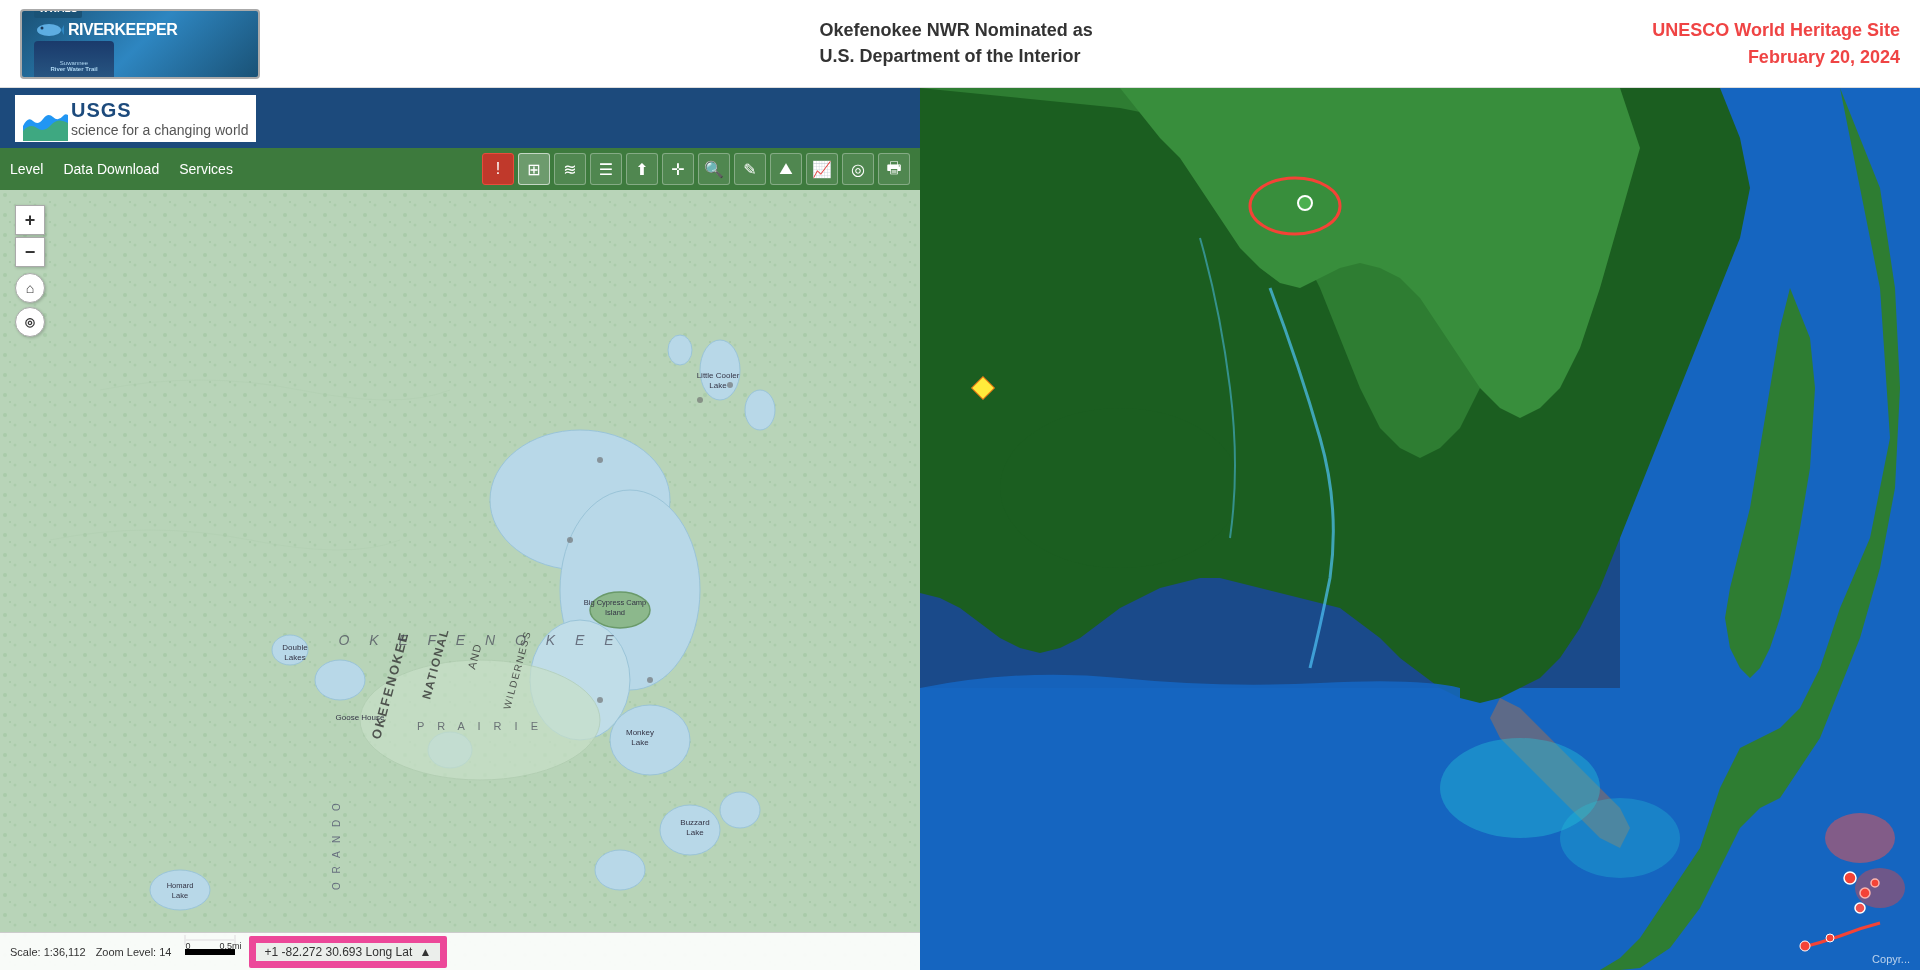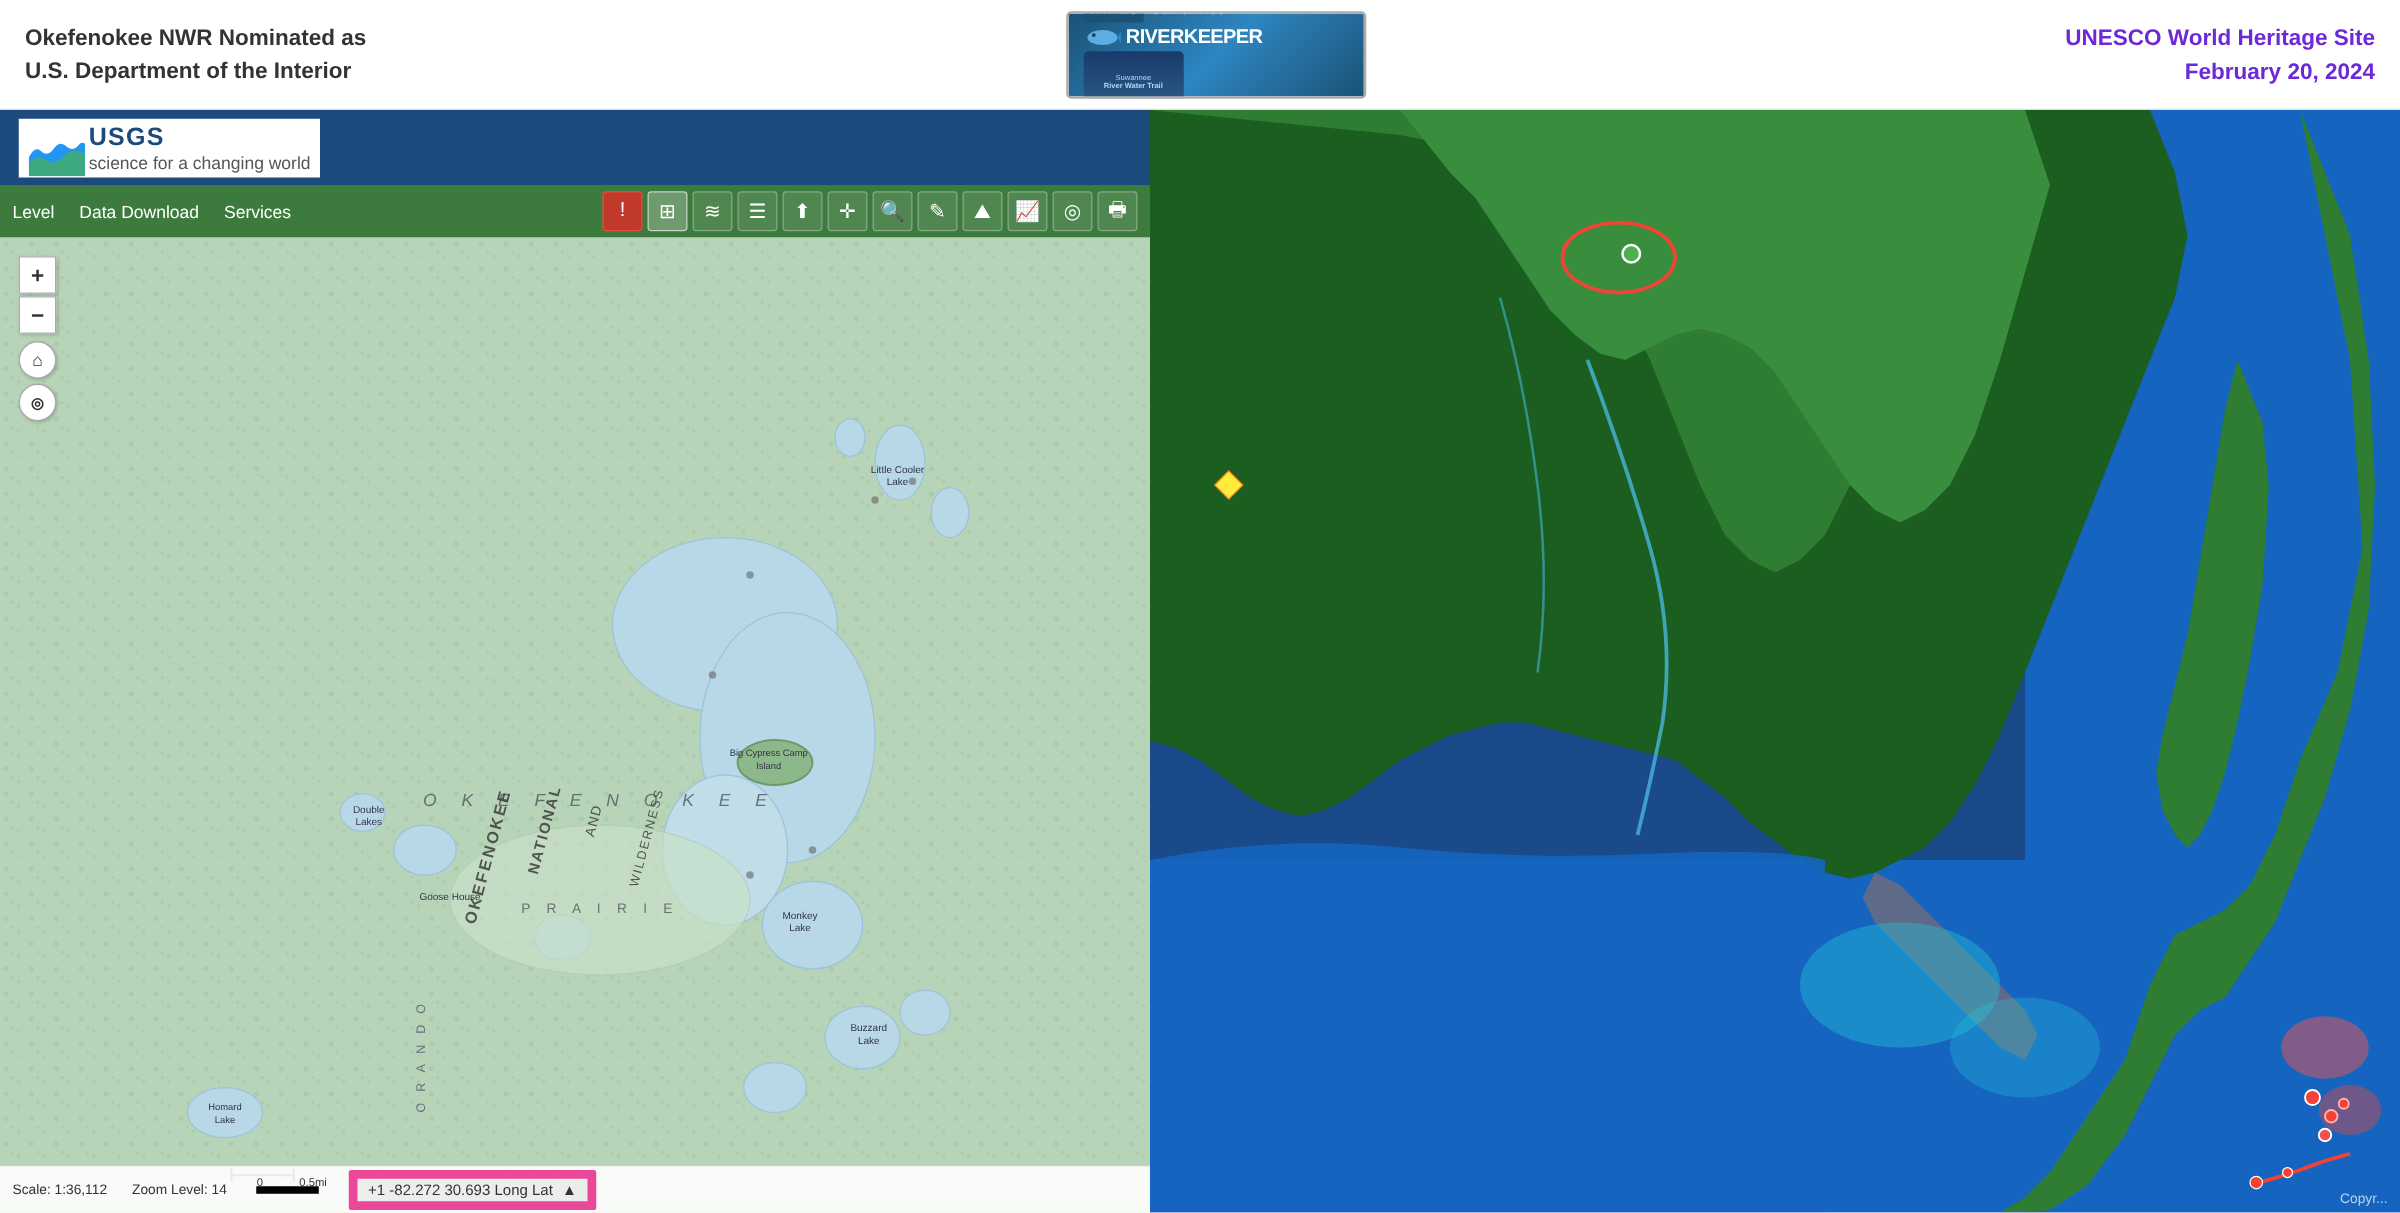--- a/index.html
+++ b/index.html
@@ -35,21 +35,21 @@
       display: flex;
       align-items: center;
       justify-content: center;
       border-radius: 4px;
       position: relative;
       overflow: hidden;
     }
     #banner-right {
       font-size: 18px;
       font-weight: bold;
-      color: #6d28d9;
+      color: #ef4444;
       text-align: right;
       line-height: 1.5;
     }
 
     
     #main-layout {
       width: 1920px;
       height: 882px;
       display: flex;
       justify-content: flex-end;
@@ -194,21 +194,21 @@
     #map-statusbar {
       position: absolute;
       bottom: 0;
       left: 0;
       width: 100%;
       height: 38px;
       background: rgba(255,255,255,0.9);
       display: flex;
       align-items: center;
       padding: 12px 10px;
-      gap: 20px;
+      gap: 10px;
       font-size: 12px;
       color: #333;
       border-top: 1px solid #ccc;
     }
     .coord-display {
       background: rgba(0,0,0,0.05);
       border: 7px solid #ec4899;
       padding: 2px 8px;
       border-radius: 2px;
       font-size: 12px;
@@ -250,24 +250,20 @@
       justify-content: center;
       color: white;
       font-size: 7px;
       text-align: center;
     }
   </style>
 </head>
 <body>
 
 <div id="top-banner">
-  <div id="banner-left">
-    <div>Okefenokee NWR Nominated as</div>
-    <div>U.S. Department of the Interior</div>
-  </div>
   <div id="banner-center">
     <div class="logo-container">
       <div style="display:flex; flex-direction:column; align-items:flex-start; padding: 6px 12px; width:100%;">
         <div style="display:flex; align-items:center; gap:6px;">
           <div style="background:#1a5276; padding:2px 5px; border-radius:2px;">
             <span style="color:#fff; font-size:10px; font-weight:bold;">WWALS</span>
           </div>
           <span style="color:#fff; font-size:12px; font-weight:bold;">Suwannee</span>
         </div>
         <div style="display:flex; align-items:center; gap:4px; margin-top:2px;">
@@ -279,20 +275,24 @@
           <span style="color:#fff; font-size:16px; font-weight:900; letter-spacing:-0.5px;">RIVERKEEPER</span>
         </div>
         <div style="display:flex; align-items:center; gap:4px; margin-top:1px;">
           <div class="rivertrail-badge">
             <span style="font-size:6px; color:#aed6f1;">Suwannee</span>
             <span style="font-size:6px; color:#aed6f1; font-weight:bold;">River Water Trail</span>
           </div>
         </div>
       </div>
     </div>
+  </div>
+  <div id="banner-left">
+    <div>Okefenokee NWR Nominated as</div>
+    <div>U.S. Department of the Interior</div>
   </div>
   <div id="banner-right">
     <div>UNESCO World Heritage Site</div>
     <div>February 20, 2024</div>
   </div>
 </div>
 
 <div id="main-layout">
 
   <div id="left-panel">

